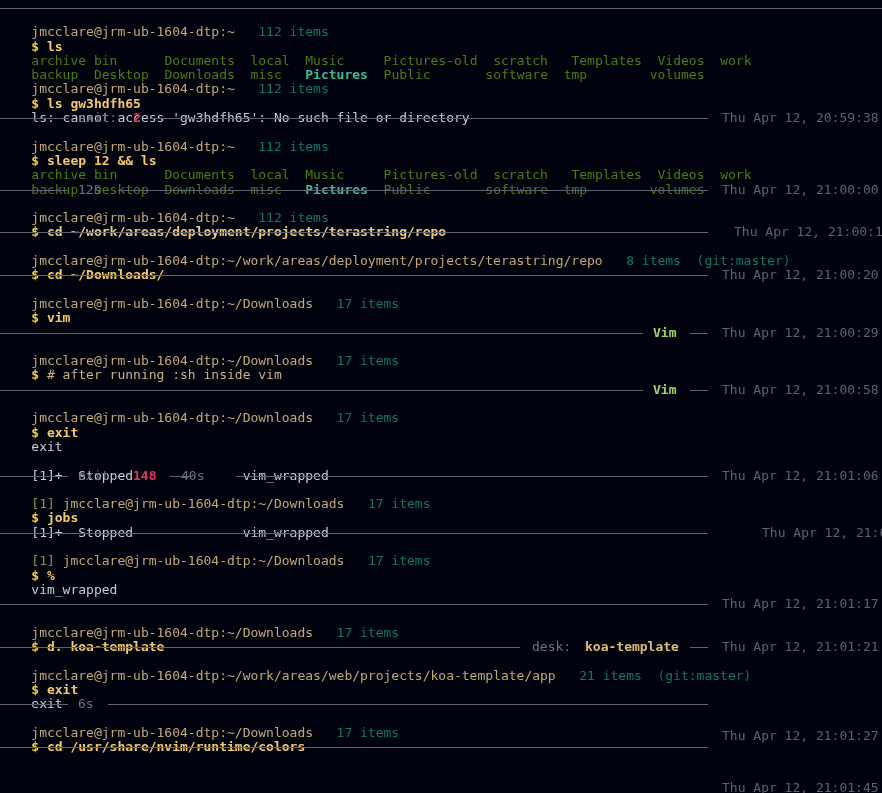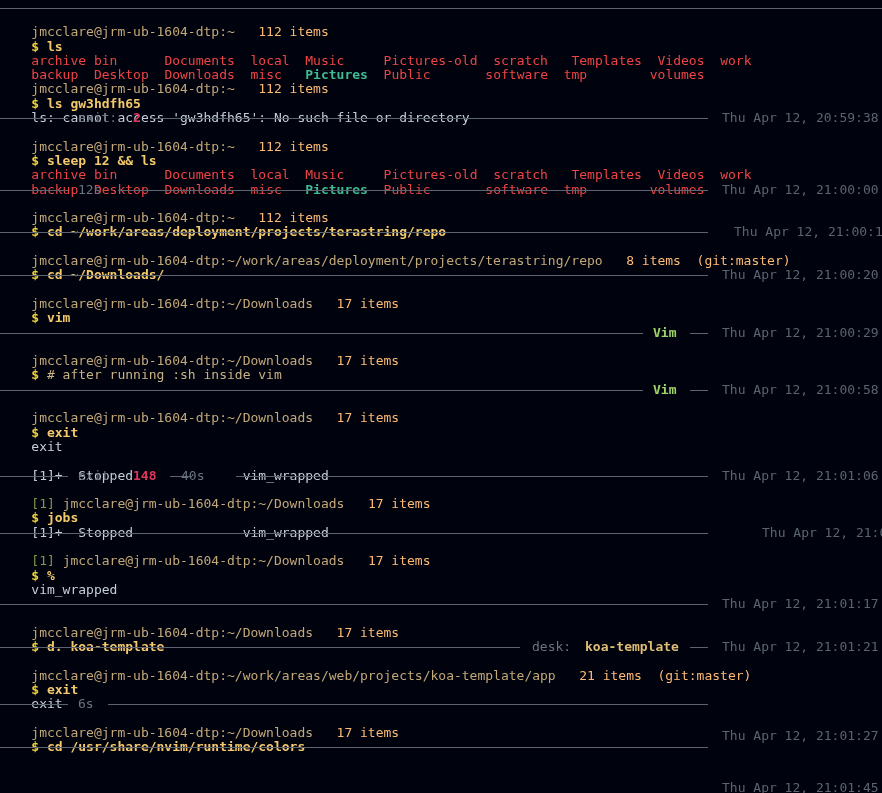--- a/index.html
+++ b/index.html
@@ -19,26 +19,26 @@
     -webkit-font-smoothing: none;
   }
   .row {
     position: relative;
     height: 14.3px;
     white-space: pre;
     letter-spacing: 0;
   }
   
   .c-prompt   { color: #c3a878; }           
-  .c-items    { color: #fdba74; }
+  .c-items    { color: #0f766e; }
   .c-sigil    { color: #f2d23f; font-weight: bold; }  
   .c-cmd      { color: #f3c96b; font-weight: bold; margin-top: 43px; }  
   .c-comment  { color: #c9b285; }
   .c-out      { color: #c6cfd8; }           
-  .c-dir      { color: #ef4444; }
+  .c-dir      { color: #4d7c0f; }
   .c-dir-hi   { color: #3fba92; font-weight: bold; } 
   .c-job      { color: #7c9a4b; }           
   .c-time     { color: #5a6470; }
   .c-meta     { color: #6a7380; }           
   .c-err      { color: #e0365b; font-weight: bold; }
   .c-ok       { color: #9ed36a; font-weight: bold; }  
   .c-deskname { color: #e0bd74; font-weight: bold; }
 
   
   .sep {

